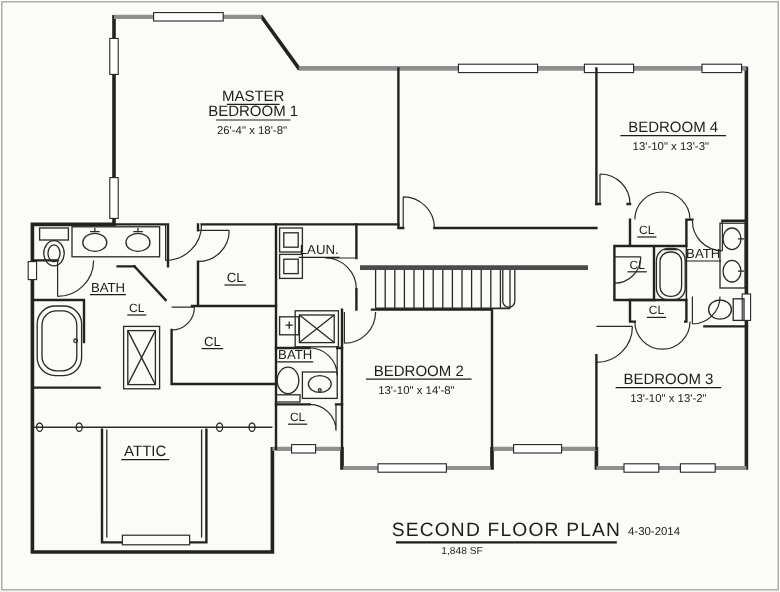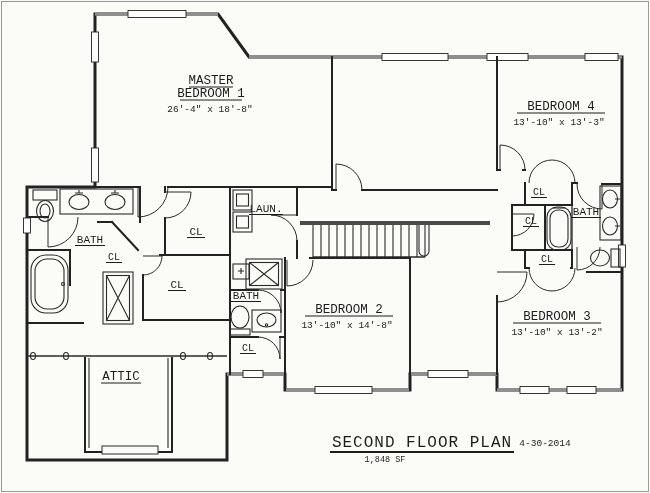--- a/index.html
+++ b/index.html
@@ -1,21 +1,21 @@
 <!DOCTYPE html>
 <html><head>
 <meta charset="utf-8">
 <style>
   html,body{margin:0;padding:0;background:#e8e8e8;}
   .sheet{
     position:relative;
     width:650px;height:493px;
     background:#fbfbf8;
     overflow:hidden;
-    font-family:Liberation Mono, monospace;
+    font-family:Liberation Sans, sans-serif;
   }
   svg{display:block;}
   .wall{stroke:#222222;stroke-width:2;fill:none;stroke-linecap:square;}
   .ext{stroke-width:3;}
   .thin{stroke-width:1.3;}
   .hair{stroke-width:1.1;}
   .gray{stroke:#8f8f8f;stroke-width:3.5;fill:none;}
   .guard{stroke:#4a4a4a;stroke-width:4;fill:none;}
   .win{fill:#ffffff;stroke:#222222;stroke-width:0.9;}
   .arc{stroke:#2a2a2a;stroke-width:1;fill:none;}

